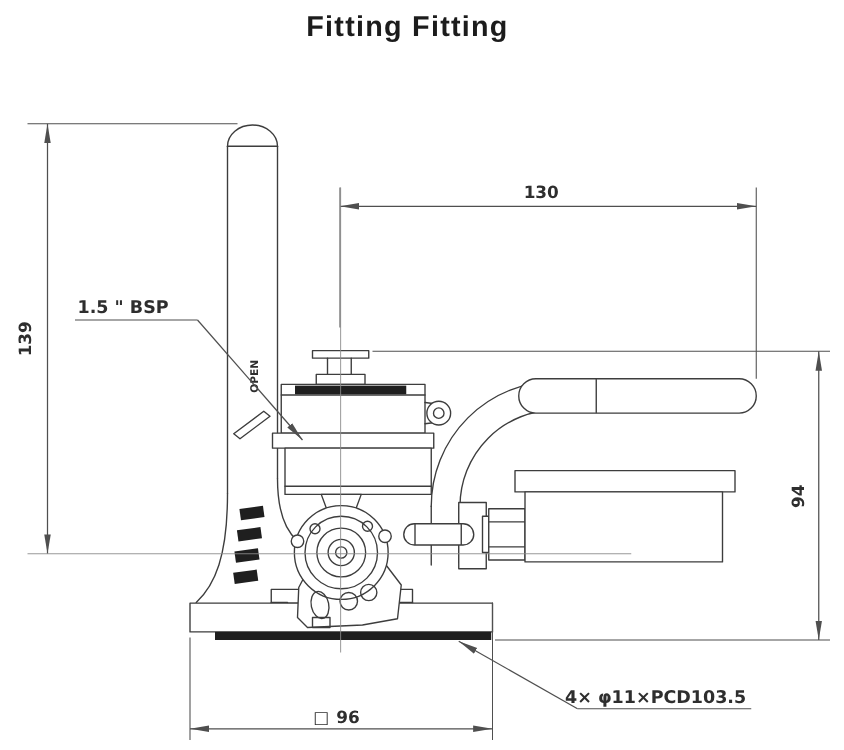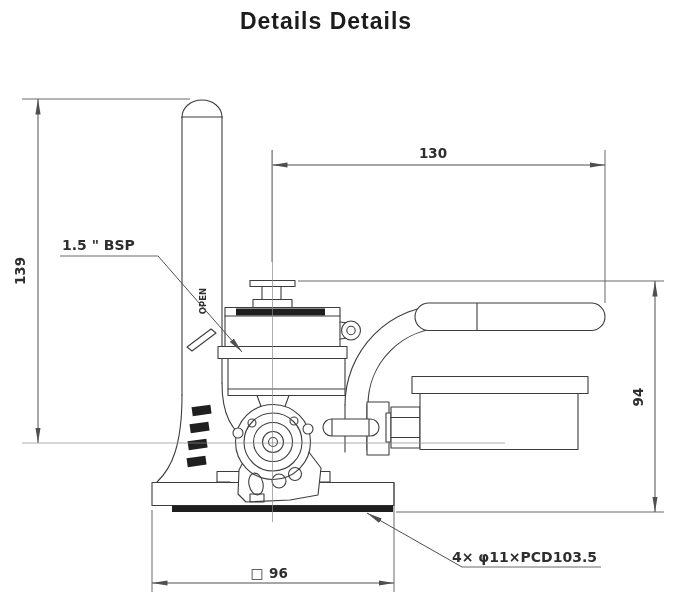--- a/index.html
+++ b/index.html
@@ -18,21 +18,21 @@
        marker-start:url(#arw);marker-end:url(#arw);}
   .ldr{fill:none;stroke:#4f4f4f;stroke-width:1;marker-end:url(#arw);}
   .dtx{font-family:"DejaVu Sans",sans-serif;font-size:13.5px;font-weight:600;fill:#2e2e2e;}
   .ltx{font-family:"DejaVu Sans",sans-serif;font-size:14px;font-weight:600;fill:#2e2e2e;}
   .stx{font-family:"DejaVu Sans",sans-serif;font-size:8.5px;font-weight:600;fill:#2e2e2e;}
 </style>
 </head>
 <body>
 
 <div class="canvas">
-  <div class="title">Details Details</div>
+  <div class="title">Fitting Fitting</div>
 
   <svg width="675" height="600" viewBox="0 0 675 600">
     <defs>
       <marker id="arw" orient="auto-start-reverse" markerUnits="strokeWidth" markerWidth="17" markerHeight="8" refX="15.5" refY="3.5">
         <path d="M 15.5,3.5 L 0,0.9 L 0,6.1 Z" fill="#4f4f4f"></path>
       </marker>
     </defs>
 
     <g>
       <path class="ol" d="M 182,117 A 20,17 0 0 1 222,117"></path>

